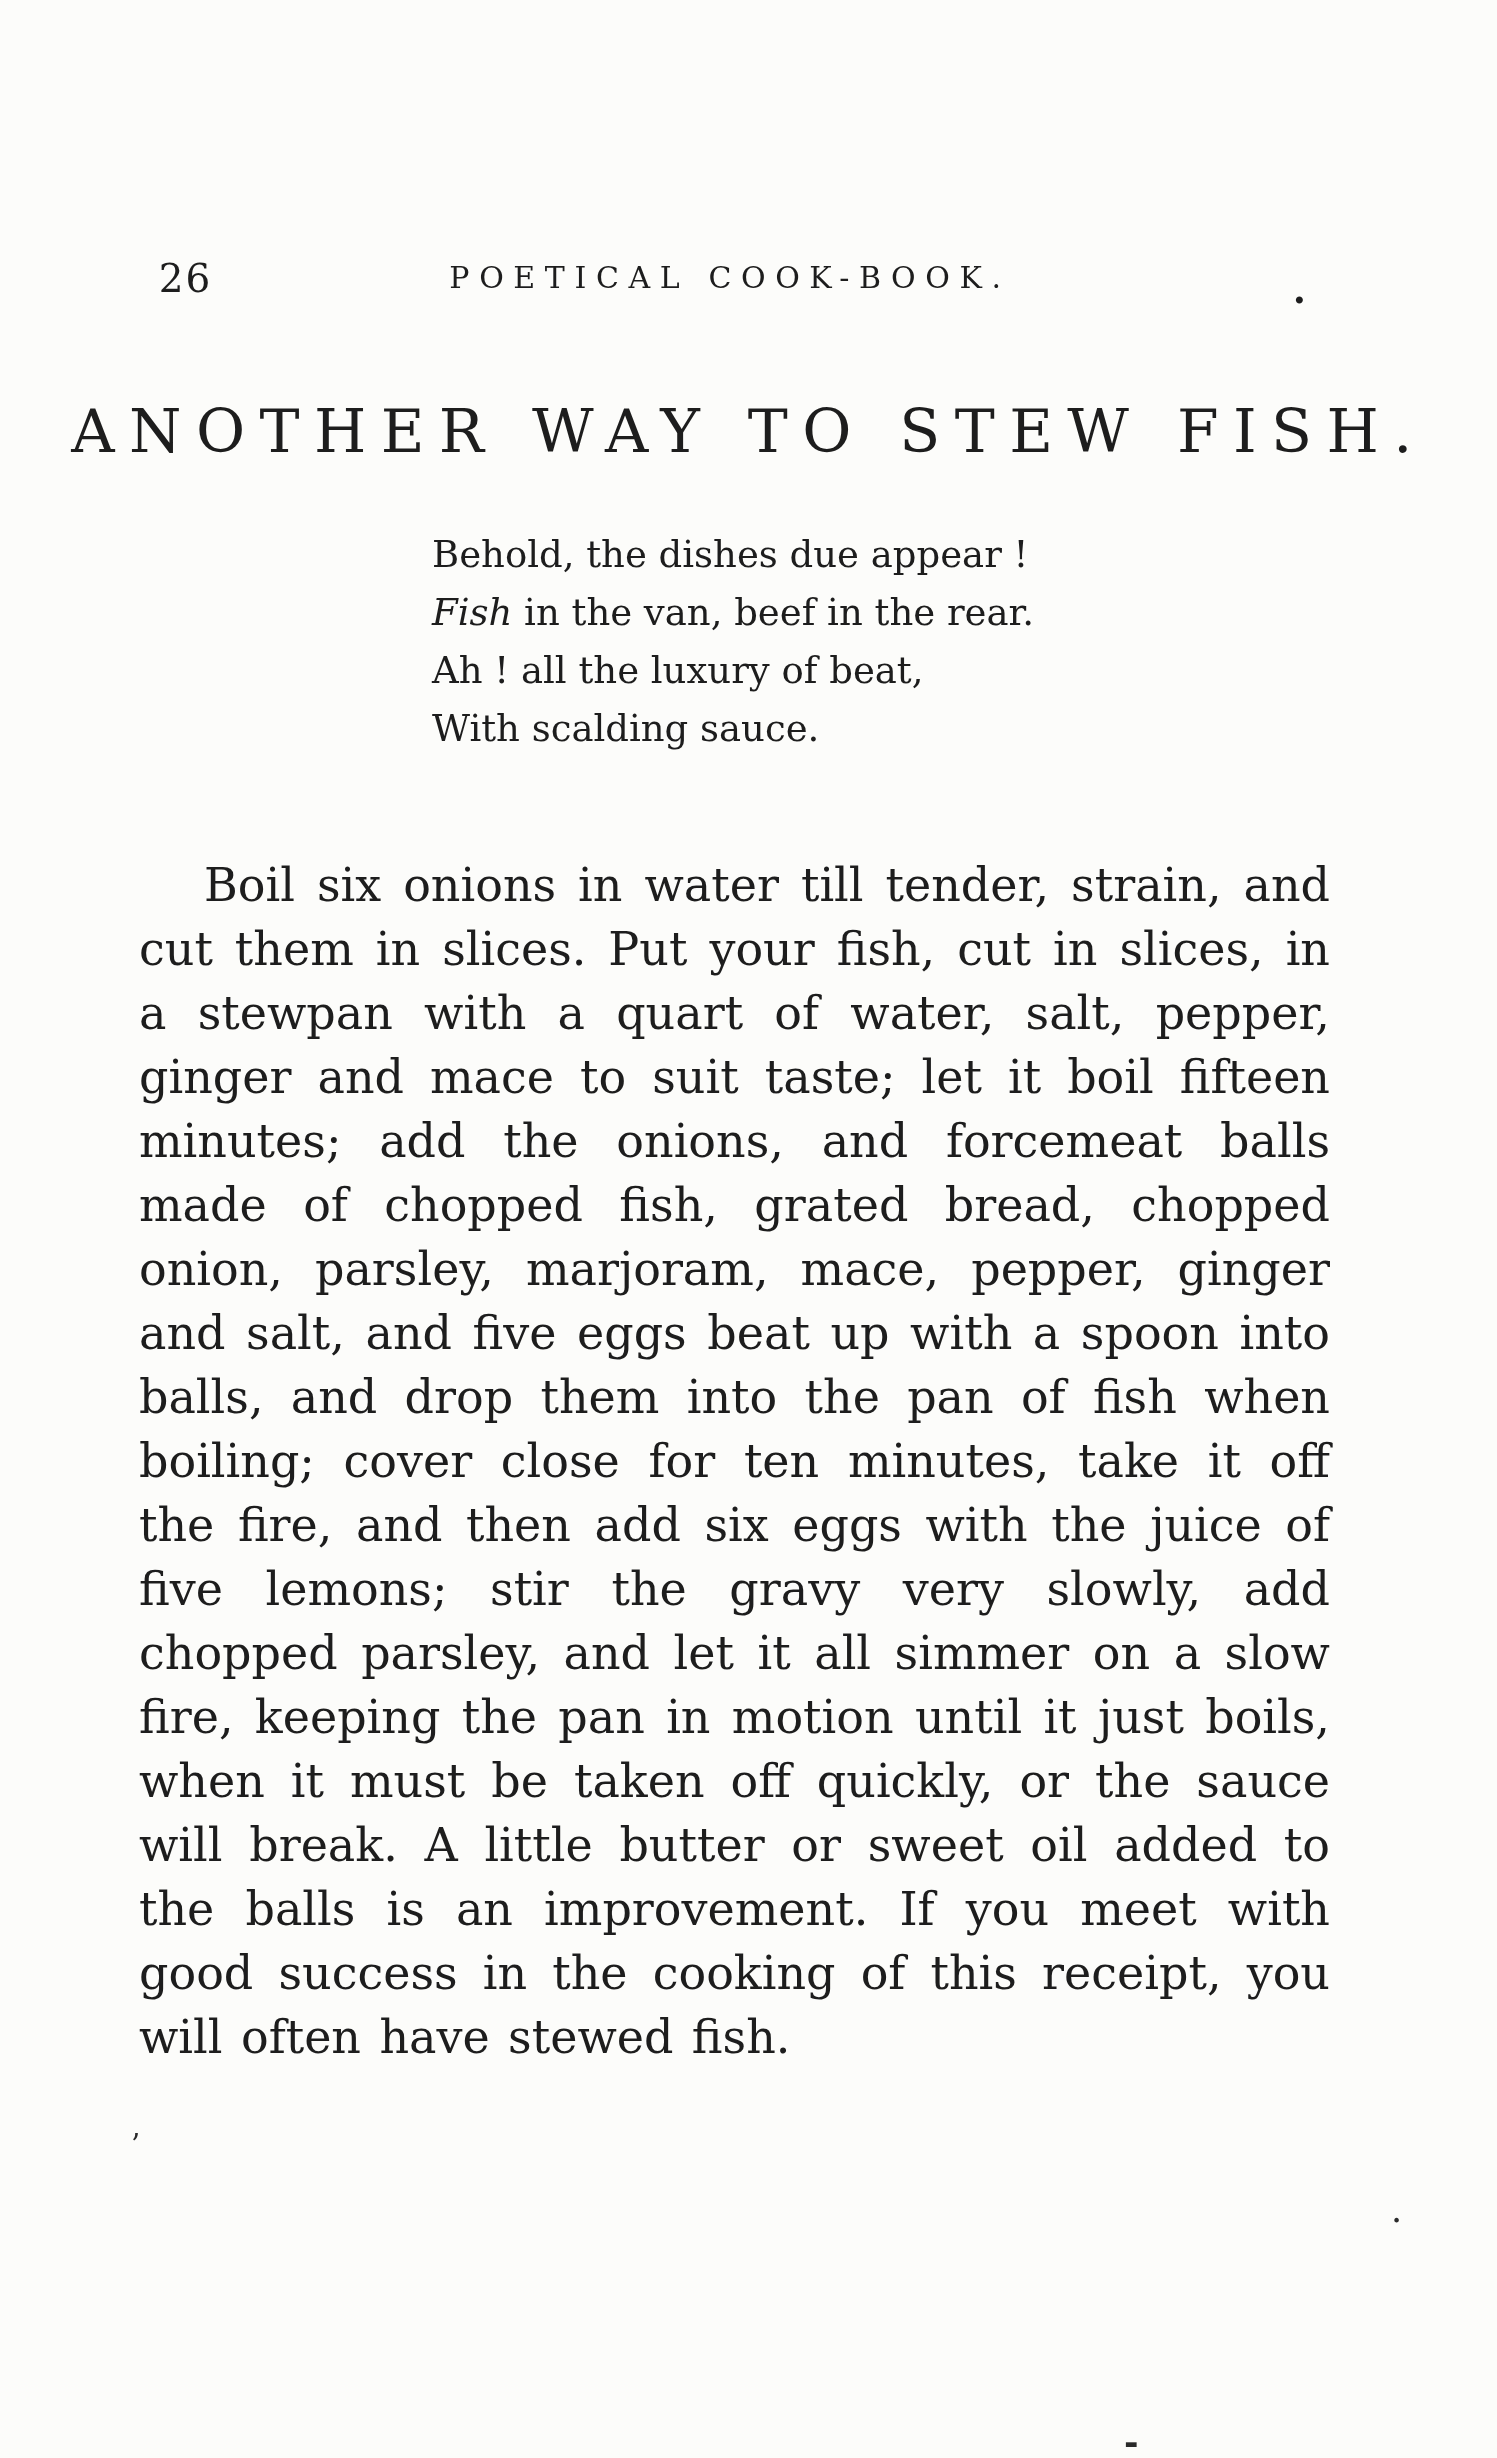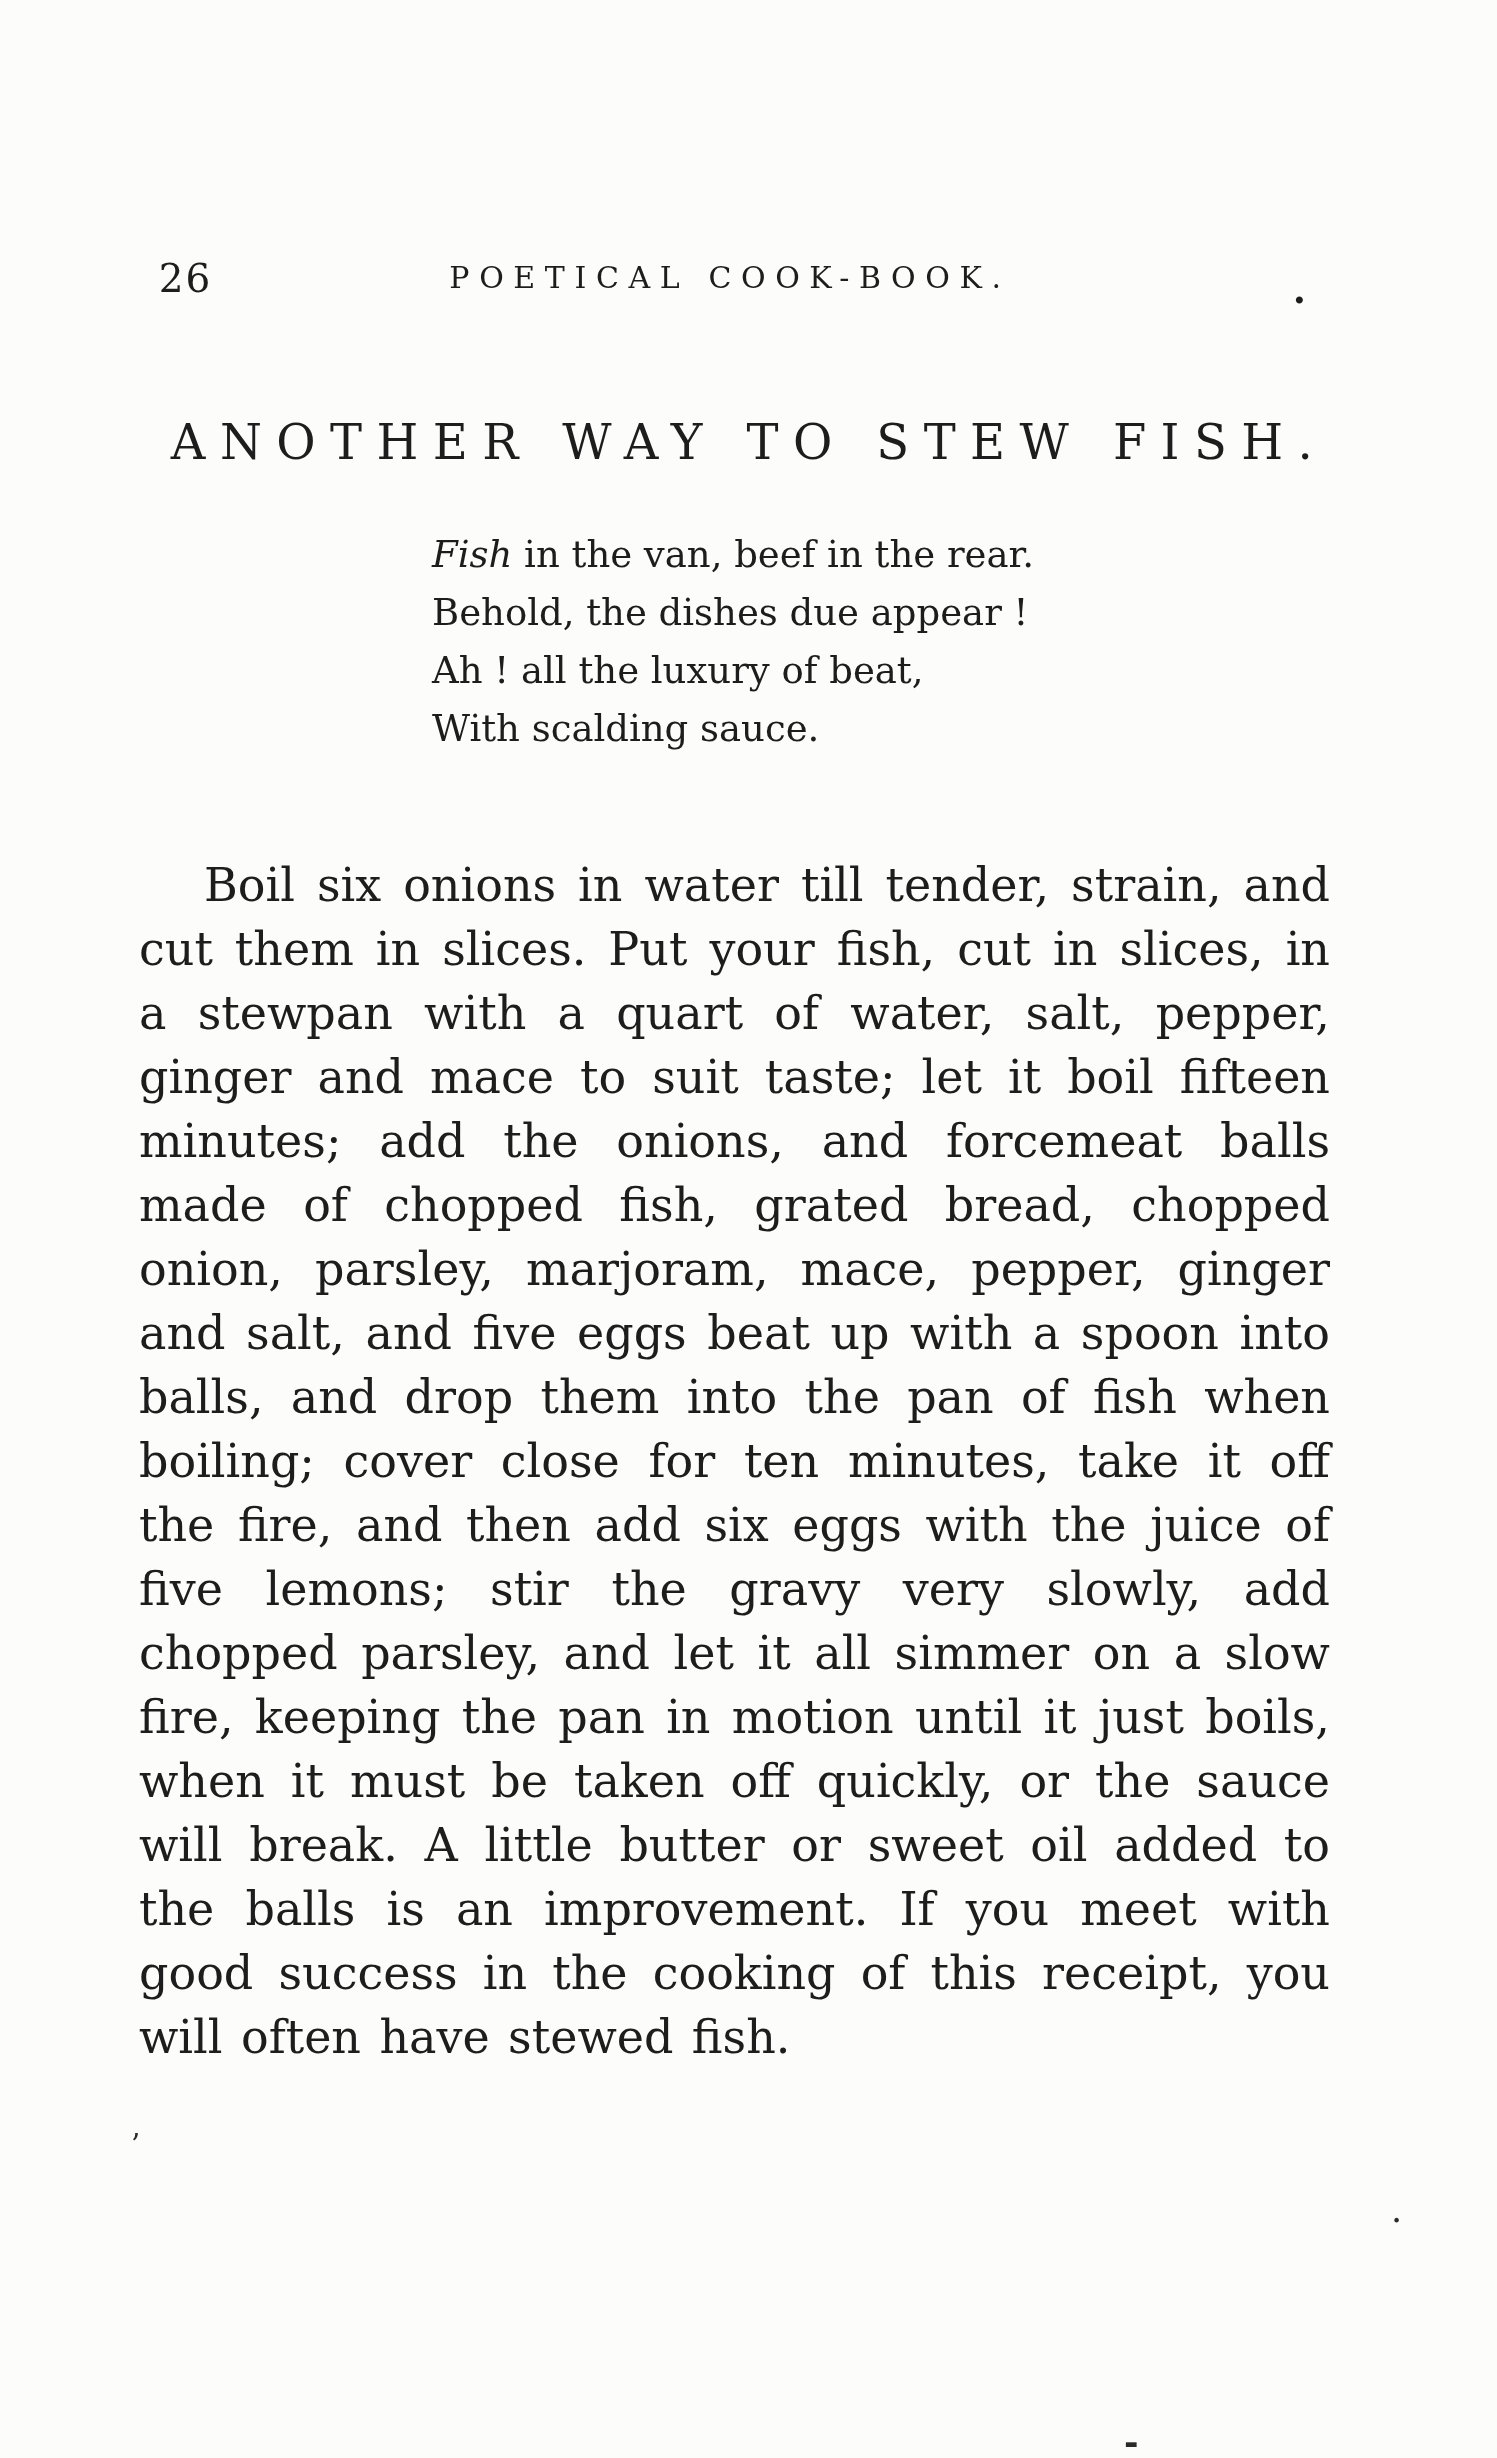--- a/index.html
+++ b/index.html
@@ -52,25 +52,24 @@
     font-weight: bold;
   }
 
   
   .title {
     position: absolute;
     top: 396px;
     left: 0;
     width: 100%;
     text-align: center;
-    font-size: 48px;
+    font-size: 60px;
     letter-spacing: 14.4px;
     font-weight: 400;
     white-space: nowrap;
-    margin-top: 18px;
   }
 
   
   .epigraph {
     position: absolute;
     top: 526px;
     left: 432px;
     font-size: 37px;
     line-height: 58px;
   }
@@ -107,22 +106,22 @@
 
   <div class="header">
     <span class="page-number">26</span>
     <div class="running-header">POETICAL COOK-BOOK.</div>
     <span class="header-dot artifact-inline">.</span>
   </div>
 
   <div class="title">ANOTHER WAY TO STEW FISH.</div>
 
   <div class="epigraph">
+    <div class="poem-line">Behold, the dishes due appear !</div>
     <div class="poem-line"><em>Fish</em><span> in the van, beef in the rear.</span></div>
-    <div class="poem-line">Behold, the dishes due appear !</div>
     <div class="poem-line">Ah ! all the luxury of beat,</div>
     <div class="poem-line">With scalding sauce.</div>
   </div>
 
   <p class="body-text">Boil six onions in water till tender, strain, and cut them in slices. Put your fish, cut in slices, in a stewpan with a quart of water, salt, pepper, ginger and mace to suit taste; let it boil fifteen minutes; add the onions, and forcemeat balls made of chopped fish, grated bread, chopped onion, parsley, marjoram, mace, pepper, ginger and salt, and five eggs beat up with a spoon into balls, and drop them into the pan of fish when boiling; cover close for ten minutes, take it off the fire, and then add six eggs with the juice of five lemons; stir the gravy very slowly, add chopped parsley, and let it all simmer on a slow fire, keeping the pan in motion until it just boils, when it must be taken off quickly, or the sauce will break. A little butter or sweet oil added to the balls is an improvement. If you meet with good success in the cooking of this receipt, you will often have stewed fish.</p>
 
   <span class="artifact bottom-left">’</span>
   <span class="artifact bottom-right-dot">.</span>
   <span class="artifact bottom-right-dash">-</span>
 

